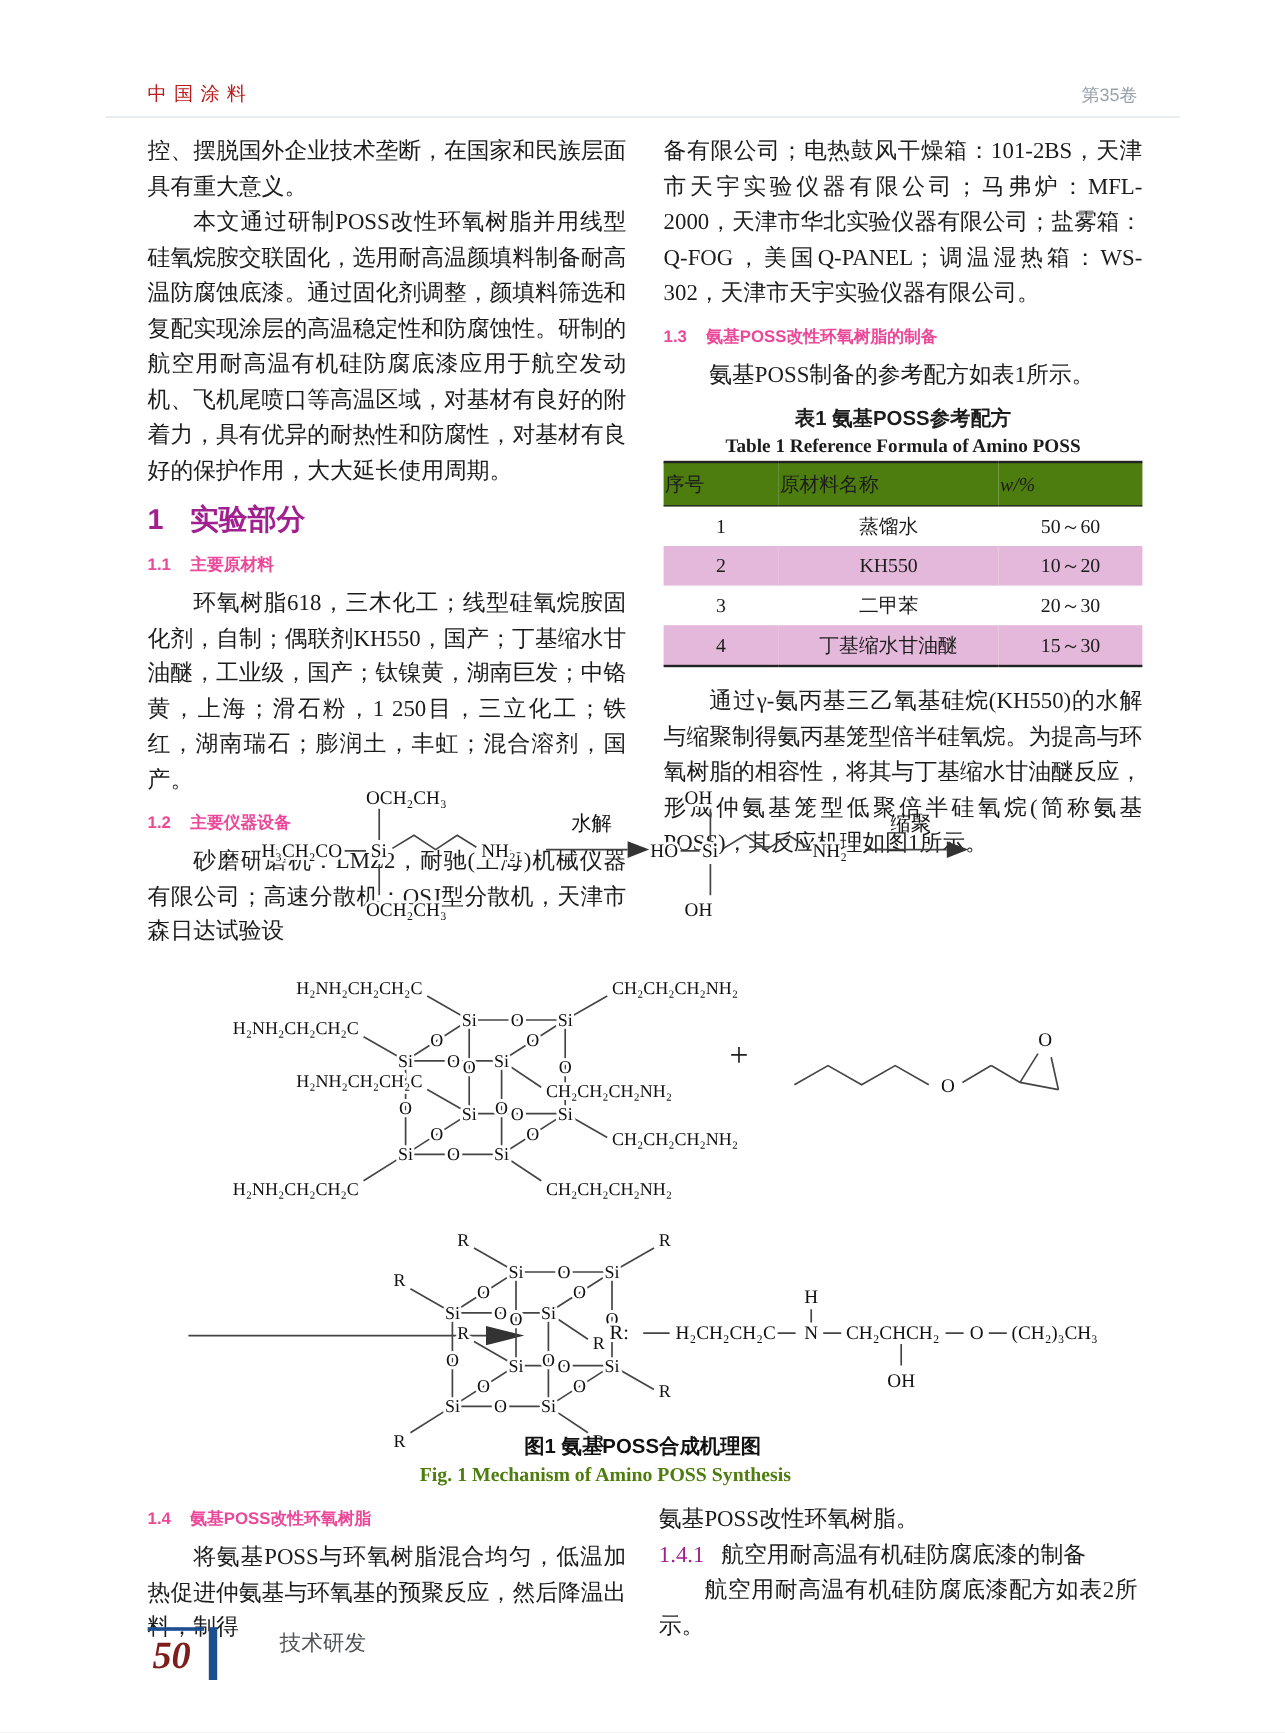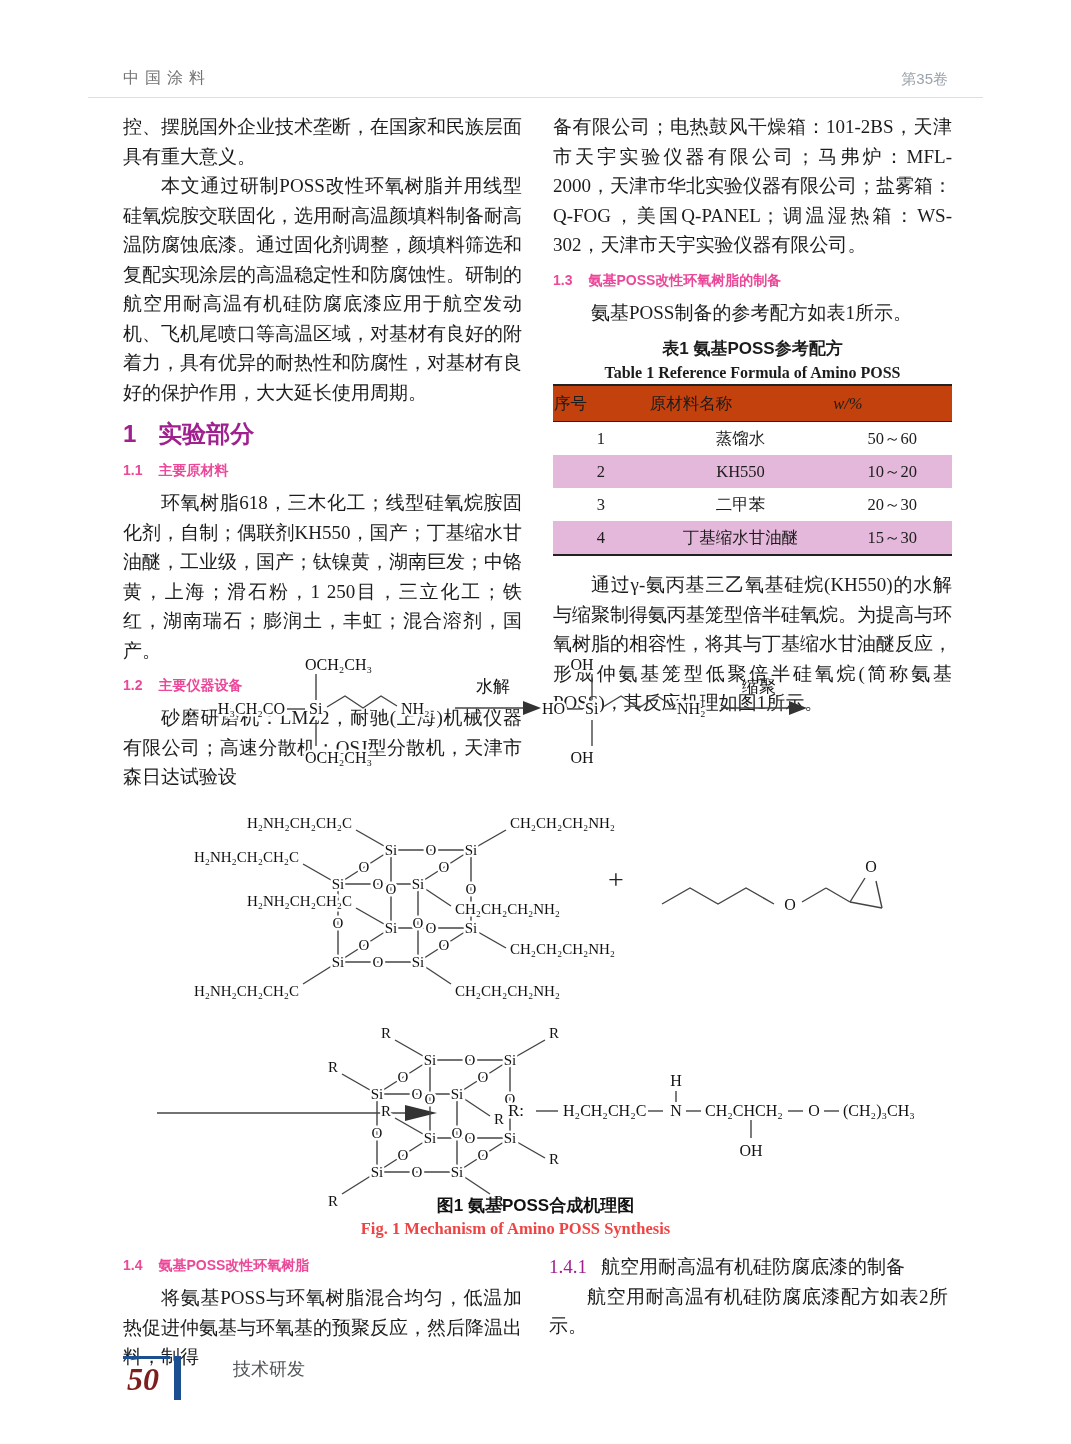--- a/index.html
+++ b/index.html
@@ -3,21 +3,21 @@
 <meta charset="utf-8">
 <style>
   html,body{margin:0;padding:0;background:#e8e8e8;}
   .page{
     position:relative;width:1071px;height:1444px;background:#ffffff;
     margin:0 auto;outline:1px solid #cfd4d8;overflow:hidden;
     font-family:"Liberation Serif","DejaVu Serif",serif;color:#1c1c1c;
   }
   
   .journal{position:absolute;left:123px;top:68px;font-family:"Liberation Sans",sans-serif;
-    font-size:16px;color:#737373;letter-spacing:6px;}
+    font-size:16px;color:#b91c1c;letter-spacing:6px;}
   .volume{position:absolute;right:123px;top:70px;font-family:"Liberation Sans",sans-serif;
     font-size:15px;color:#9aa3ab;}
   .header-rule{position:absolute;left:88px;top:97px;width:895px;height:1px;background:#dadfe3;}
   
   .col{position:absolute;width:399px;font-size:19px;line-height:29.5px;text-align:justify;}
   .col-left{left:123px;top:112px;}
   .col-right{left:553px;top:112px;}
   .col p{margin:0;}
   .indent{text-indent:2em;}
   h1.sec{font-family:"Liberation Sans",sans-serif;color:#a0208f;font-size:24px;
@@ -29,37 +29,37 @@
   .h3line{margin:0;line-height:29.5px;}
   .h3line .num{color:#a0208f;margin-right:14px;}
   
   .tbl-wrap{margin-top:10px;}
   .tbl-title-cn{font-family:"Liberation Sans",sans-serif;font-weight:bold;font-size:17px;
     text-align:center;line-height:24px;text-indent:0;}
   .tbl-title-en{font-weight:bold;font-size:16px;text-align:center;line-height:23px;
     margin-bottom:6px;text-indent:0;}
   table.t1{width:100%;border-collapse:collapse;font-size:16.5px;
     border-top:2px solid #222;border-bottom:2px solid #222;}
-  table.t1 th{font-weight:normal;background:#c2410c;height:33px;
+  table.t1 th{font-weight:normal;background:#4d7c0f;height:33px;
     border-bottom:1.5px solid #222;}
   table.t1 td{height:31px;text-align:center;}
   table.t1 tr.pink td{background:#e4b8da;}
   .ital{font-style:italic;}
   
   .fig-abs{position:absolute;}
   svg text{font-family:"Liberation Serif","DejaVu Serif",serif;fill:#111;}
   svg .halo{paint-order:stroke;stroke:#ffffff;stroke-width:5px;stroke-linejoin:round;}
   svg line, svg polyline, svg path{stroke:#444;stroke-width:1.4;fill:none;}
   svg polygon{fill:#333;stroke:none;}
   svg .cjk{font-family:"Liberation Sans",sans-serif;font-size:17px;}
   .plus-sign{position:absolute;font-size:28px;color:#222;}
   .fig-caption-cn{position:absolute;left:0;top:1194px;width:1071px;text-align:center;
     font-family:"Liberation Sans",sans-serif;font-weight:bold;font-size:17px;color:#111;}
-  .fig-caption-en{position:absolute;left:11px;top:1219px;width:1009px;text-align:center;
-    font-weight:bold;font-size:16.5px;color:#ef4444;}
+  .fig-caption-en{position:absolute;left:0;top:1219px;width:1009px;text-align:center;
+    font-weight:bold;font-size:16.5px;color:#4d7c0f;}
   
   .col-bl{left:123px;top:1252px;}
   .col-br{left:549px;top:1252px;}
   
   .pg-line{position:absolute;left:123px;top:1356px;width:47px;height:3px;background:#1c4f8f;}
   .pg-num{position:absolute;left:127px;top:1361px;font-size:32px;font-weight:bold;
     font-style:italic;color:#7f1d1d;}
   .pg-bar{position:absolute;left:174px;top:1356px;width:7px;height:44px;background:#1c4f8f;}
   .ft-cn{position:absolute;left:192px;top:1357px;font-family:"Liberation Sans",sans-serif;
     font-size:18px;color:#4f5357;margin-left:41px;}
@@ -305,20 +305,21 @@
 
   <div class="fig-caption-cn">图1  氨基POSS合成机理图</div>
   <div class="fig-caption-en">Fig. 1   Mechanism of Amino POSS Synthesis</div>
 
   <div class="col col-bl">
     <h2 class="sec" style="margin-top:0"><span class="num">1.4</span><span>氨基POSS改性环氧树脂</span></h2>
     <p class="indent">将氨基POSS与环氧树脂混合均匀，低温加热促进仲氨基与环氧基的预聚反应，然后降温出料，制得</p>
   </div>
 
   <div class="col col-br">
+    <p>氨基POSS改性环氧树脂。</p>
     <p class="h3line"><span class="num">1.4.1</span><span>航空用耐高温有机硅防腐底漆的制备</span></p>
     <p class="indent">航空用耐高温有机硅防腐底漆配方如表2所示。</p>
   </div>
 
   <div class="pg-line"></div>
   <div class="pg-num">50</div>
   <div class="pg-bar"></div>
   <div class="ft-cn">技术研发</div>
   <div class="ft-en">Technical Research and Development</div>
 

